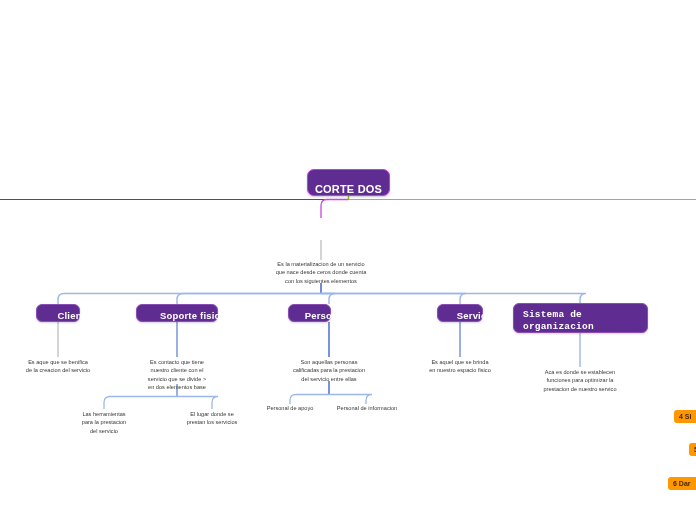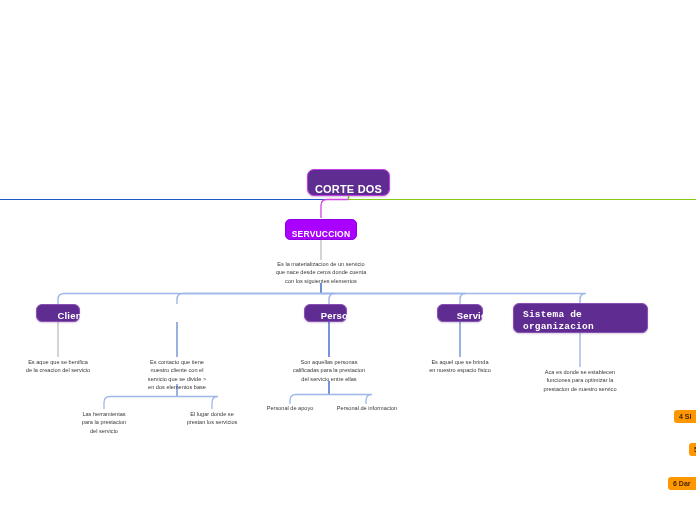--- a/index.html
+++ b/index.html
@@ -129,45 +129,45 @@
 
     <line x1="329" y1="381" x2="329" y2="394" stroke="#4a6fd4" stroke-width="1.5"></line>
     <path d="M 329 394.5 L 296 394.5 Q 290 394.5 290 400.5 L 290 404" fill="none" stroke="#9db8e8" stroke-width="1.3"></path>
     <path d="M 329 394.5 L 372 394.5 Q 366 394.5 366 400.5 L 366 404" fill="none" stroke="#9db8e8" stroke-width="1.3"></path>
   </svg>
 
   <div class="node node-root" style="left:307px; top:169px; width:83px; height:27px;">
     <span>CORTE DOS</span>
   </div>
 
-  <div class="node node-servuccion" style="left:285px; top:219px; width:72px; height:21px;">
-    <span>SERVUCCION</span>
-  </div>
 
   <div class="leaf-text" style="left:251px; top:260px; width:140px;">Es la materializacion de un servicio
 que nace desde ceros donde cuenta
 con los siguientes elementos</div>
 
   <div class="node node-branch" style="left:36px; top:304px; width:44px; height:18px;">
     <span>Cliente</span>
   </div>
   <div class="leaf-text" style="left:8px; top:358px; width:100px;">Es aque que se benifica
 de la creacion del servicio</div>
 
+  <div class="node node-branch" style="left:136px; top:304px; width:82px; height:18px;">
+    <span>Soporte fisico</span>
+  </div>
   <div class="leaf-text" style="left:127px; top:358px; width:100px;">Es contacto que tiene
 nuestro cliente con el
 servicio que se divide &gt;
 en dos elementos base</div>
   <div class="leaf-text" style="left:64px; top:410px; width:80px;">Las herramientas
 para la prestacion
 del servicio</div>
   <div class="leaf-text" style="left:172px; top:410px; width:80px;">El lugar donde se
 prestan los servicios</div>
 
-  <div class="node node-branch" style="left:304px; top:304px; width:43px; height:18px;">
+  <div class="node node-branch" style="left:288px; top:304px; width:43px; height:18px;">
     <span>Personal</span>
   </div>
   <div class="leaf-text" style="left:269px; top:358px; width:120px;">Son aquellas personas
 calificadas para la prestacion
 del servicio entre ellas</div>
   <div class="leaf-text" style="left:250px; top:404px; width:80px;">Personal de apoyo</div>
   <div class="leaf-text" style="left:326px; top:404px; width:82px;">Personal de informacion</div>
 
   <div class="node node-branch" style="left:437px; top:304px; width:46px; height:18px;">
     <span>Servicio</span>

